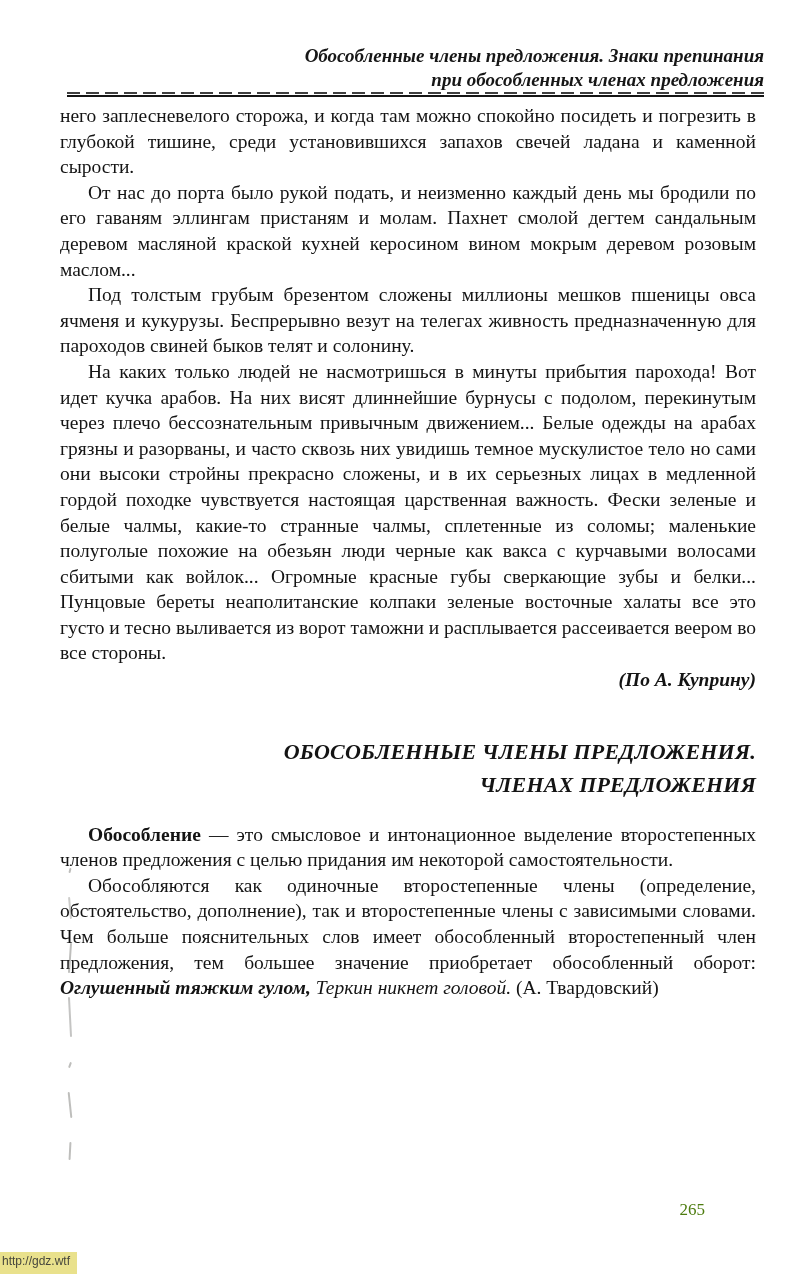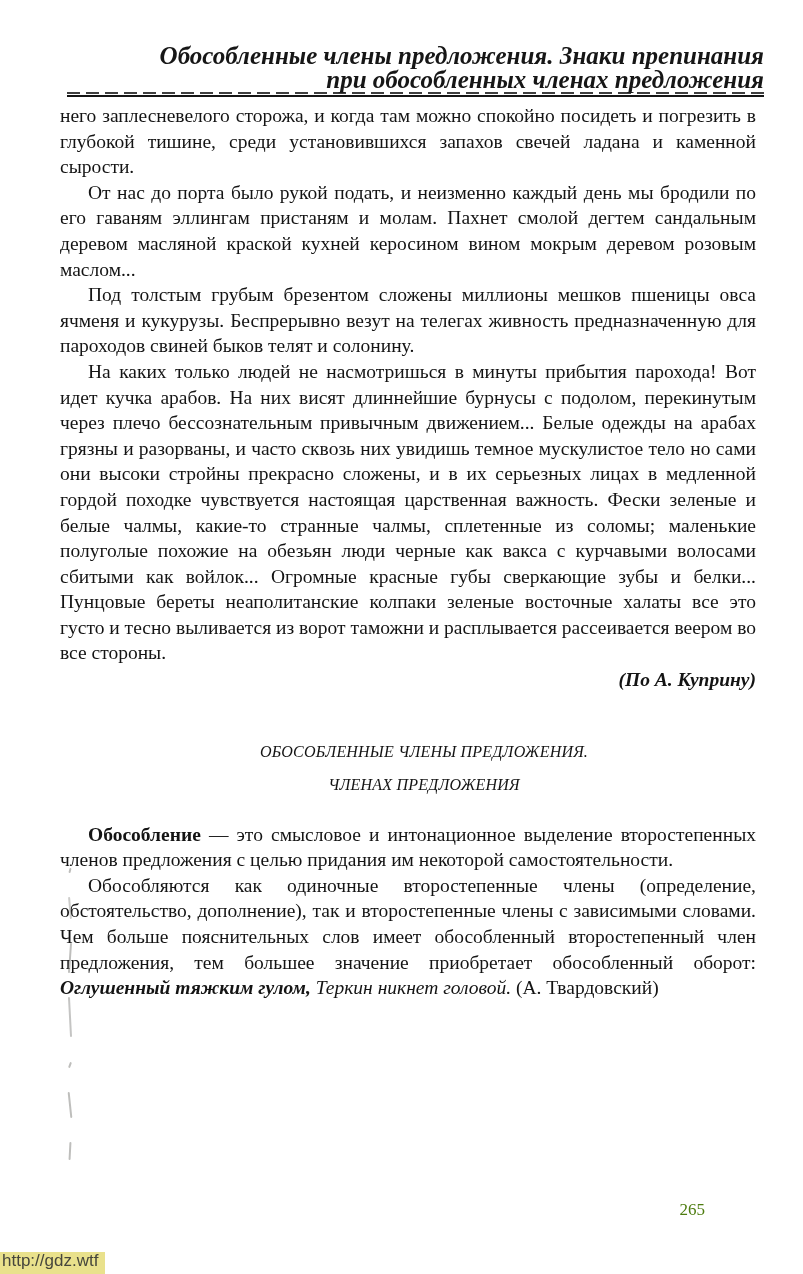--- a/index.html
+++ b/index.html
@@ -17,21 +17,21 @@
   }
   
   .running-head{
     position:absolute;
     top:44px;
     left:68px;
     width:696px;
     text-align:right;
     font-style:italic;
     font-weight:bold;
-    font-size:25px;
+    font-size:19px;
     line-height:24px;
     color:#161616;
   }
   
   .rule{
     position:absolute;
     top:92px;
     left:67px;
     width:697px;
   }
@@ -62,24 +62,24 @@
   .attribution{
     margin:1px 0 0 0;
     text-align:right;
     font-style:italic;
     font-weight:700;
     text-indent:0;
   }
   .section-heading{
     margin:42px 0 0 32px;
     font-style:italic;
-    font-weight:normal;
-    font-size:16px;
+    font-weight:bold;
+    font-size:22px;
     line-height:33px;
-    text-align:center;
+    text-align:right;
     letter-spacing:.2px;
   }
   .theory-first{margin-top:21px;}
   
   .page-number{
     position:absolute;
     top:1200px;
     right:98px;
     font-size:17px;
     color:#4d7c0f;
@@ -87,21 +87,21 @@
   }
   
   .watermark{
     position:absolute;
     left:0;
     bottom:0;
     height:21px;
     background:#e9e18c;
     padding:1px 7px 0 2px;
     font-family:"Liberation Sans", sans-serif;
-    font-size:17px;
+    font-size:12px;
     line-height:16px;
     color:#46463c;
   }
   
   .gutter-artifacts{
     position:absolute;
     left:66px;
     top:868px;
     width:8px;
     height:292px;

